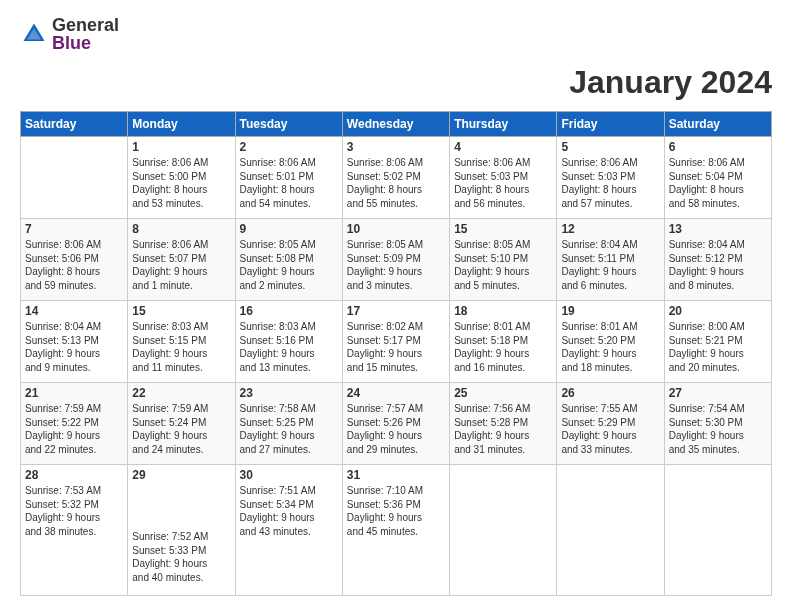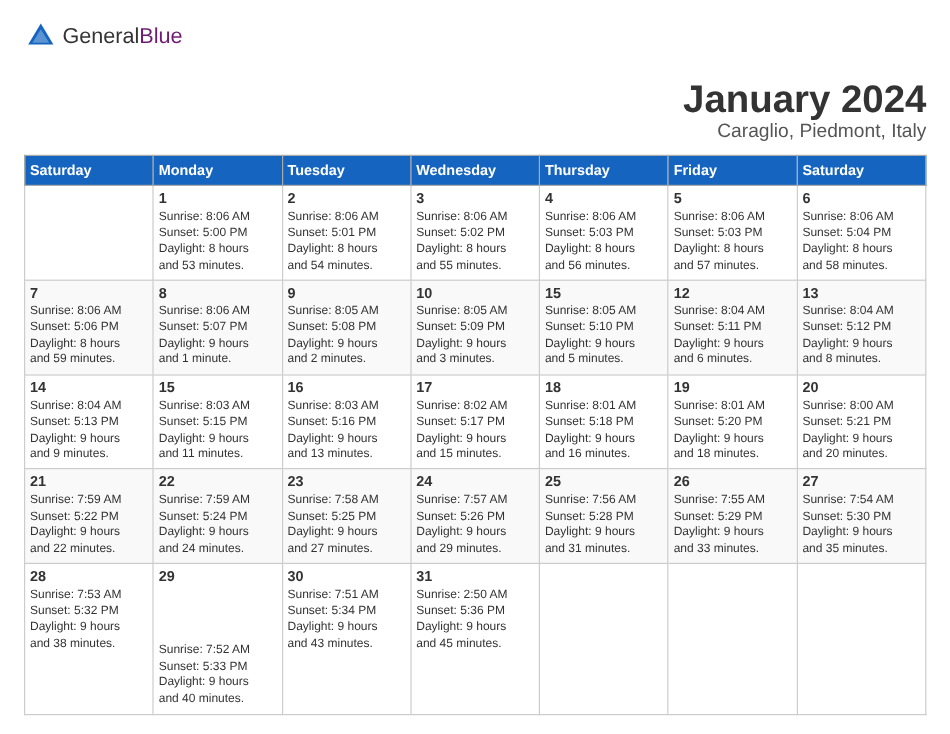--- a/index.html
+++ b/index.html
@@ -22,22 +22,23 @@
       justify-content: space-between;
       align-items: flex-start;
       margin-bottom: 10px;
     }
     .logo {
       display: flex;
       align-items: center;
     }
     .logo-text {
       display: flex;
+      flex-direction: column;
       font-size: 18px;
-      font-weight: normal;
+      font-weight: bold;
       line-height: 1;
     }
     .logo-general { color: #333; }
     .logo-blue { color: #701a75; }
     .logo-icon {
       width: 28px;
       height: 28px;
       margin-right: 4px;
     }
     .title-block {
@@ -104,21 +105,20 @@
         <polygon points="20,5 35,30 5,30" fill="#1565c0"></polygon>
         <polygon points="20,12 30,28 10,28" fill="#fff" opacity="0.3"></polygon>
       </svg>
       <div class="logo-text">
         <span class="logo-general">General</span>
         <span class="logo-blue">Blue</span>
       </div>
     </div>
     <div class="title-block">
       <div class="month-title">January 2024</div>
-      <div class="location">Caraglio, Piedmont, Italy</div>
     </div>
   </div>
 
   <table class="calendar">
     <thead>
       <tr>
       <th>Saturday</th>
           <th>Monday</th>
           <th>Tuesday</th>
           <th>Wednesday</th>
@@ -343,21 +343,21 @@
           </td>
           <td>
             <div class="day-number">30</div>
             <div class="day-info" style="white-space: pre-line;">Sunrise: 7:51 AM
 Sunset: 5:34 PM
 Daylight: 9 hours
 and 43 minutes.</div>
           </td>
           <td>
             <div class="day-number">31</div>
-            <div class="day-info" style="white-space: pre-line;">Sunrise: 2:50 AM
+            <div class="day-info" style="white-space: pre-line;">Sunrise: 7:10 AM
 Sunset: 5:36 PM
 Daylight: 9 hours
 and 45 minutes.</div>
           </td>
           <td class="empty-cell"></td>
           <td class="empty-cell"></td>
           <td class="empty-cell"></td>
         </tr>
       </tbody>
   </table>

